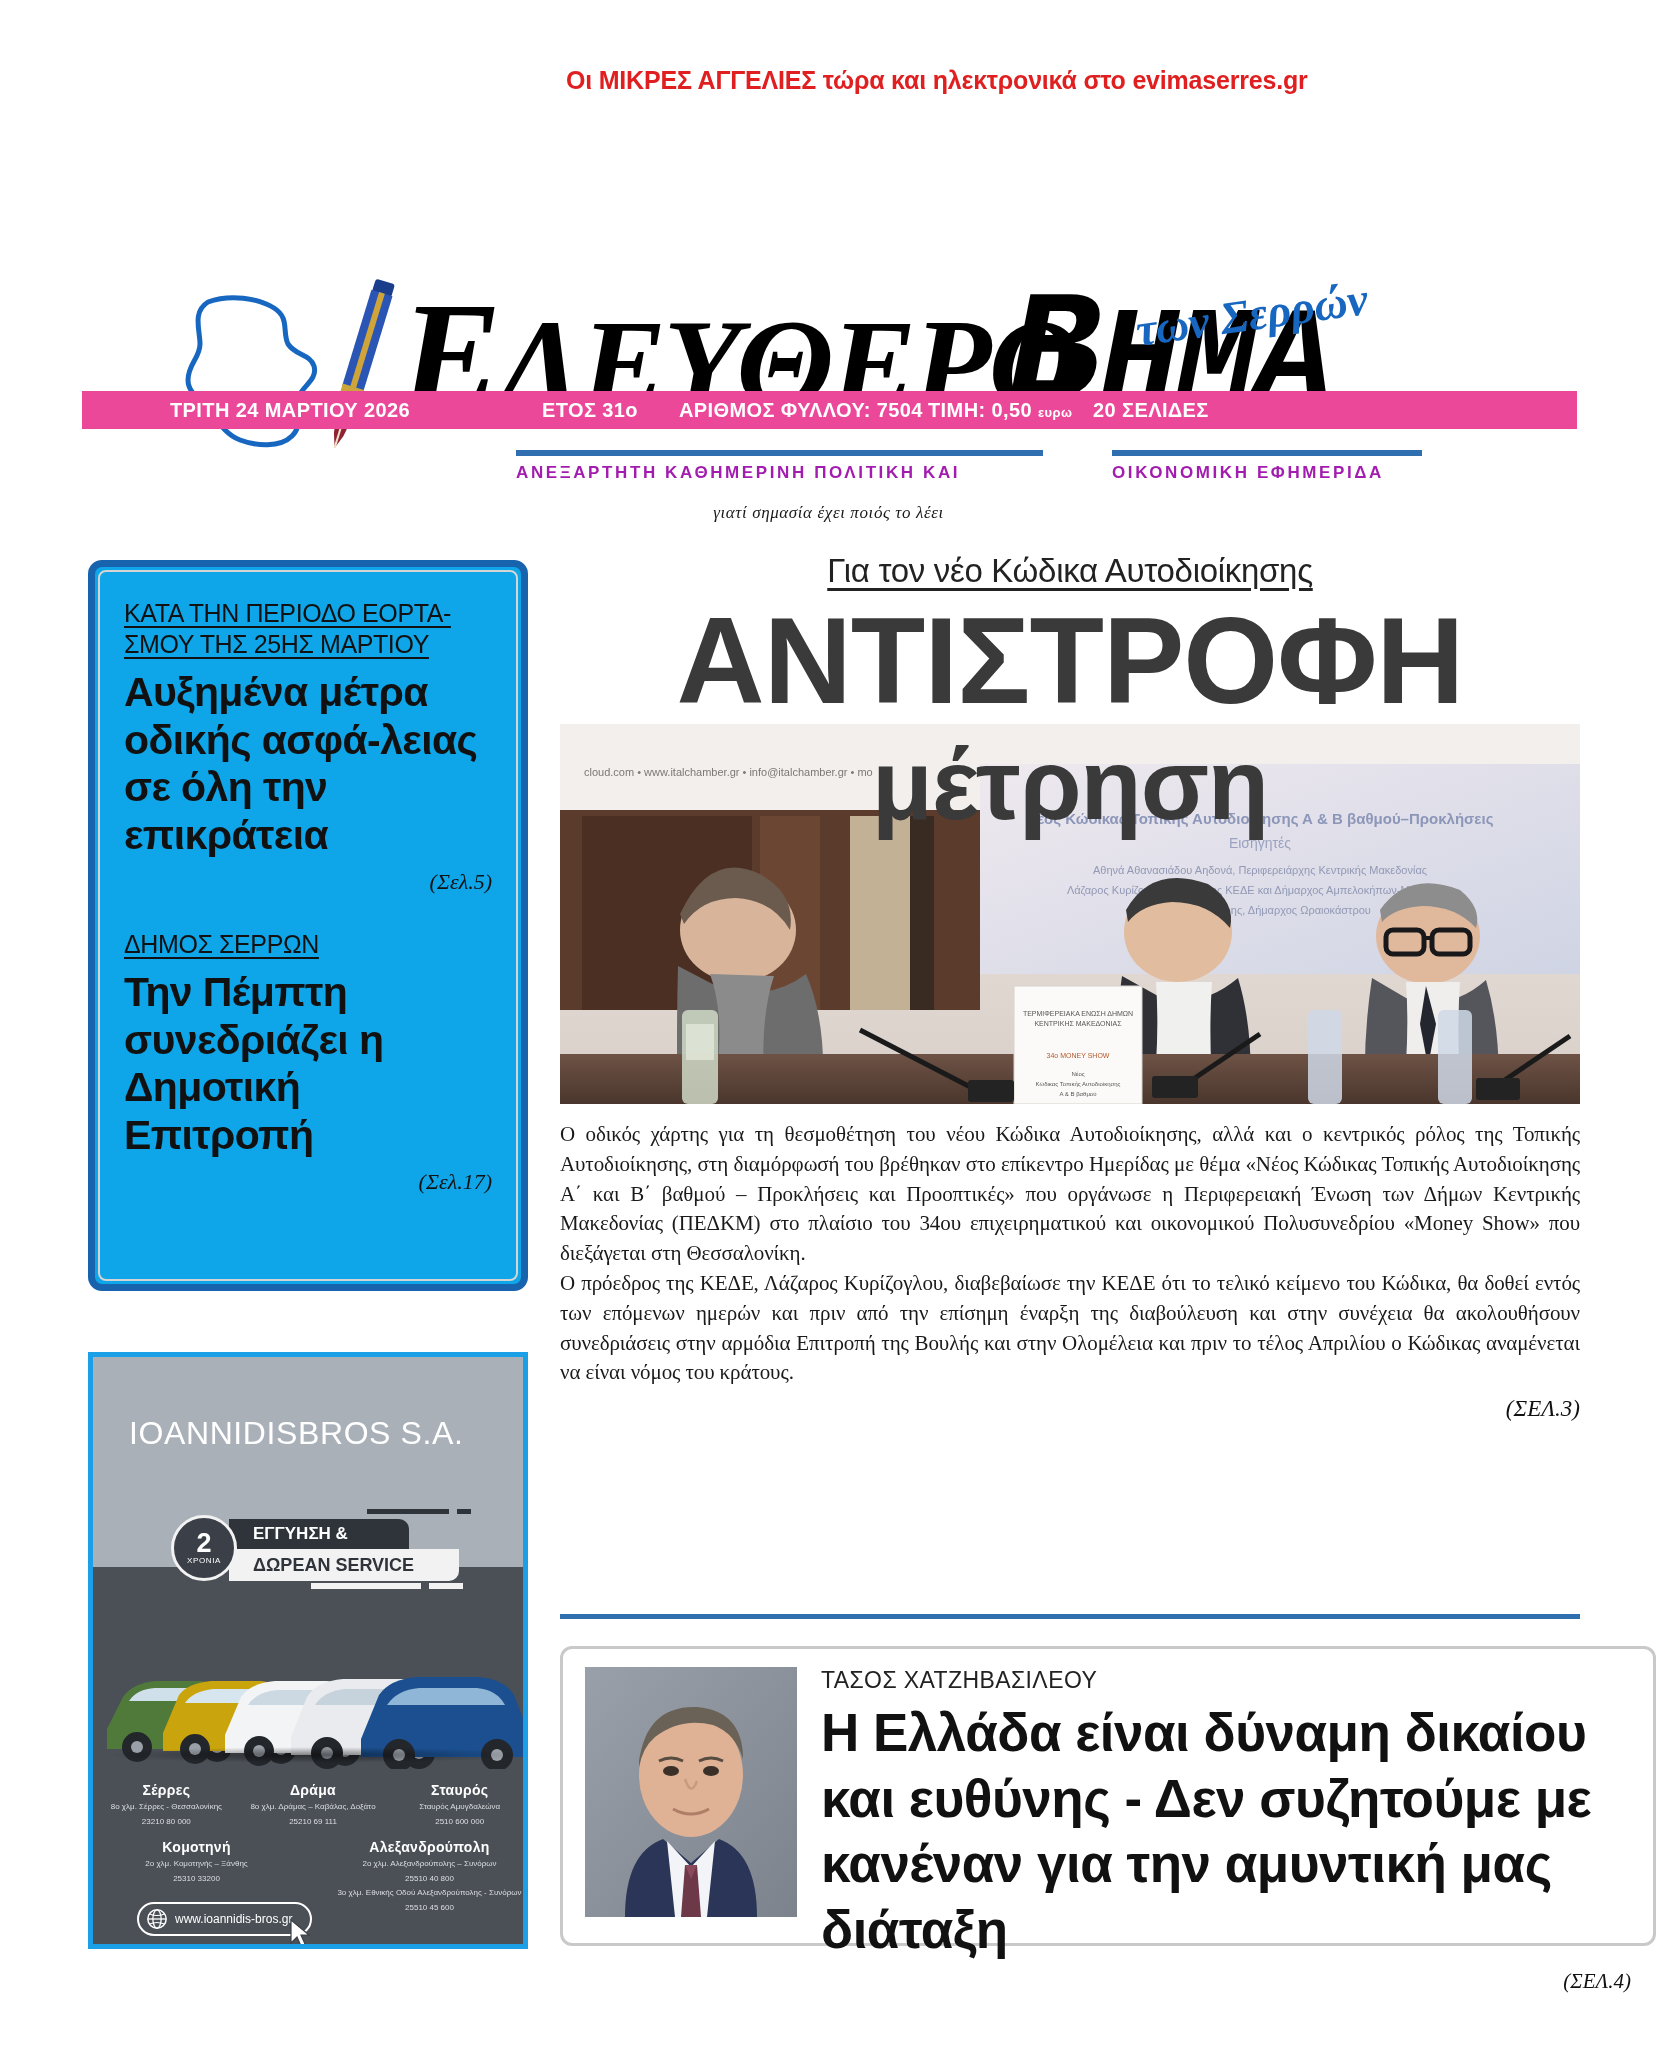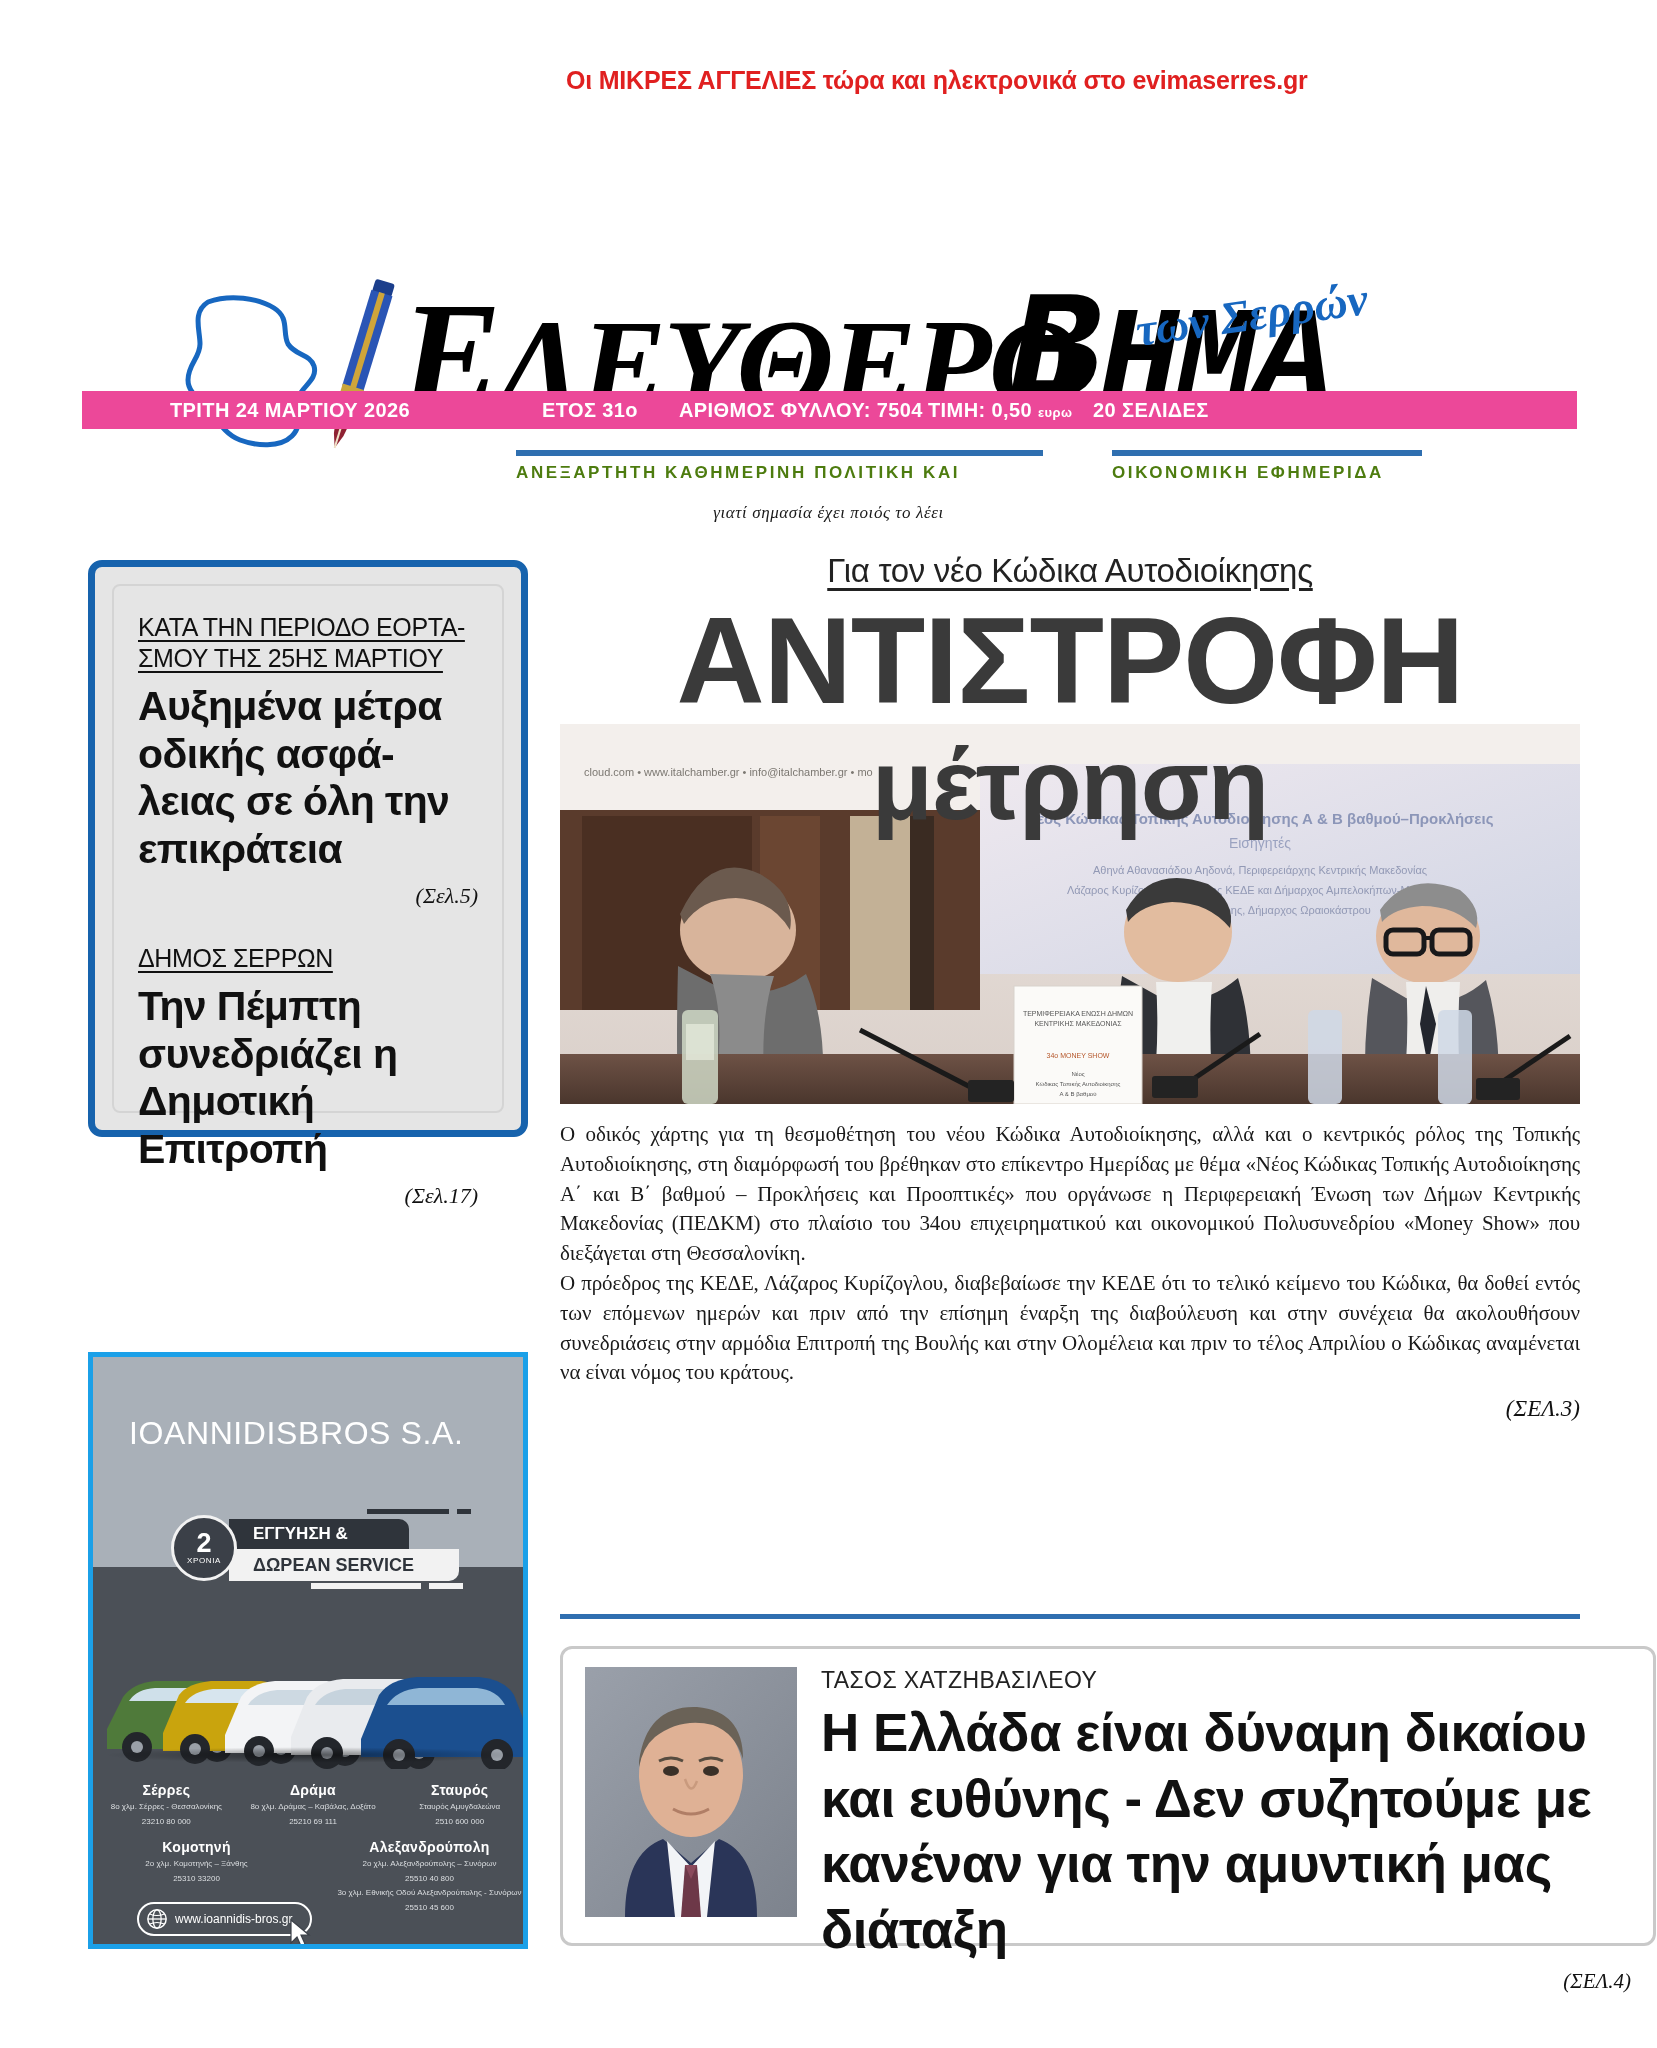--- a/index.html
+++ b/index.html
@@ -51,21 +51,21 @@
   .title-vima .big { font-size: 156px; }
   .ton-serron {
     position: absolute; left: 1135px; top: 158px;
     font-family: "Liberation Serif", serif;
     font-style: italic; font-weight: bold;
     font-size: 46px; color: #1767c0;
     transform: rotate(-8deg); white-space: nowrap;
   }
   .sub-left, .sub-right {
     position: absolute; font-size: 17px; font-weight: bold;
-    letter-spacing: 2.6px; color: #4d7c0f; white-space: nowrap;
+    letter-spacing: 2.6px; color: #a21caf; white-space: nowrap;
   }
   .sub-left { left: 516px; top: 333px; }
   .sub-right { left: 1112px; top: 333px; }
   .rule-left {
     position:absolute; left:516px; top:320px; width:527px; height:6px; background:#2f6fb0;
   }
   .rule-right {
     position:absolute; left:1112px; top:320px; width:310px; height:6px; background:#2f6fb0;
   }
 
@@ -91,23 +91,23 @@
   }
   .tagline {
     position: absolute; left: 0; top: 503px; width: 1657px;
     text-align: center; font-family: "Liberation Serif", serif;
     font-style: italic; font-size: 17px; color: #1a1a1a;
     letter-spacing: 0.6px;
   }
 
   
   .left-box {
-    position: absolute; left: 88px; top: 560px; width: 440px; height: 577px;
+    position: absolute; left: 88px; top: 560px; width: 440px; height: 731px;
     border: 7px solid #1763ad; border-radius: 14px;
-    background: #e5e5e5; padding: 17px;
+    background: #0ea5e9; padding: 3px;
   }
   .left-box-inner {
     width: 100%; height: 100%;
     border: 2px solid #d4d4d4; border-radius: 8px;
     padding: 26px 24px 18px 24px;
   }
   .kicker {
     font-size: 25px; color: #111; line-height: 1.24;
     text-decoration: underline; text-underline-offset: 4px;
     letter-spacing: -0.4px; font-weight: normal;

